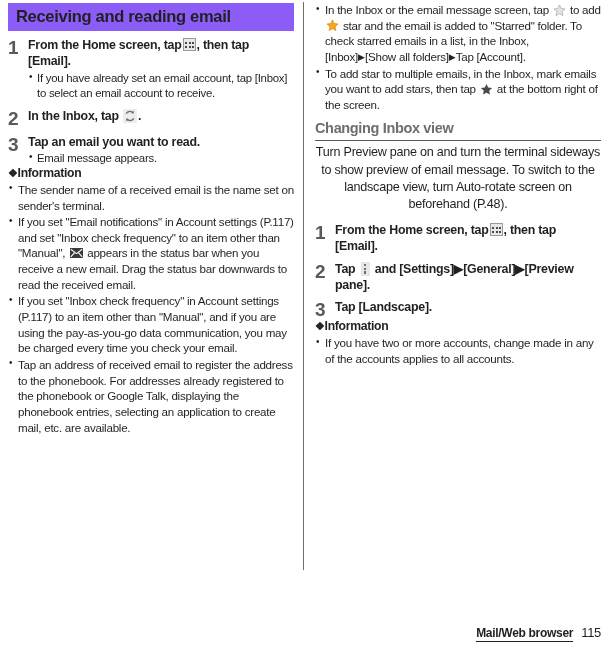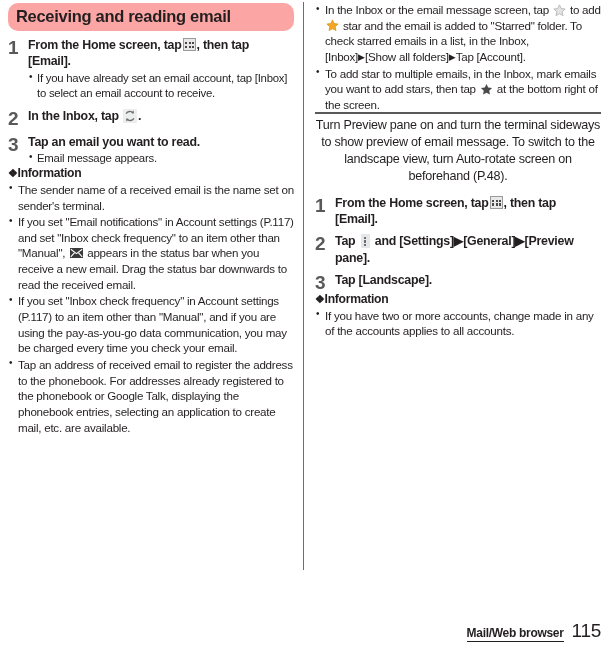--- a/index.html
+++ b/index.html
@@ -36,29 +36,28 @@
     position: absolute;
     left: 303px;
     top: 2px;
     width: 1px;
     height: 568px;
     background: #6d6e71;
   }
 
   
   .section-bar {
-    background: #fca5a5;
+    background: #8b5cf6;
     color: #231f20;
     font-size: 16.5px;
     font-weight: bold;
     letter-spacing: -0.3px;
     padding: 4px 8px 5px 8px;
     margin: 3px 0 0 0;
     line-height: 1.15;
-    border-radius: 10px;
   }
 
   
   .step {
     display: flex;
     align-items: flex-start;
     margin-top: 6px;
   }
   .step-num {
     flex: 0 0 20px;
@@ -235,21 +234,21 @@
     margin-top: 43px;
   }
   .footer-chapter {
     font-size: 12px;
     font-weight: bold;
     letter-spacing: -0.3px;
     border-bottom: 1.5px solid #231f20;
     padding-bottom: 1px;
   }
   .footer-page {
-    font-size: 19px;
+    font-size: 13px;
     margin-left: 8px;
     margin-right: 8px;
     letter-spacing: -0.3px;
     text-align: right;
   }
 </style>
 </head>
 <body>
 
 <div class="page">
@@ -349,20 +348,21 @@
         <span>To add star to multiple emails, in the Inbox, mark emails you want to add stars, then tap</span>
         <span class="ic ic-star">
           <svg width="13" height="13" viewBox="0 0 13 13">
             <path d="M6.5 0.9 L8.2 4.5 L12.1 5.0 L9.2 7.7 L10.0 11.6 L6.5 9.7 L3.0 11.6 L3.8 7.7 L0.9 5.0 L4.8 4.5 Z" fill="#4a4a4a"></path>
           </svg>
         </span>
         <span>at the bottom right of the screen.</span>
       </li>
     </ul>
 
+    <div class="sub-heading">Changing Inbox view</div>
     <div class="sub-rule"></div>
 
     <div class="body-para">Turn Preview pane on and turn the terminal sideways to show preview of email message. To switch to the landscape view, turn Auto-rotate screen on beforehand (P.48).</div>
 
     <div class="step" style="margin-top:9px;">
       <div class="step-num">1</div>
       <div class="step-body">
         <div class="step-title">
           <span>From the Home screen, tap</span><span class="ic ic-appdrawer"><i></i><i></i><i></i><i></i><i></i><i></i></span><span>, then tap [Email].</span>
         </div>

